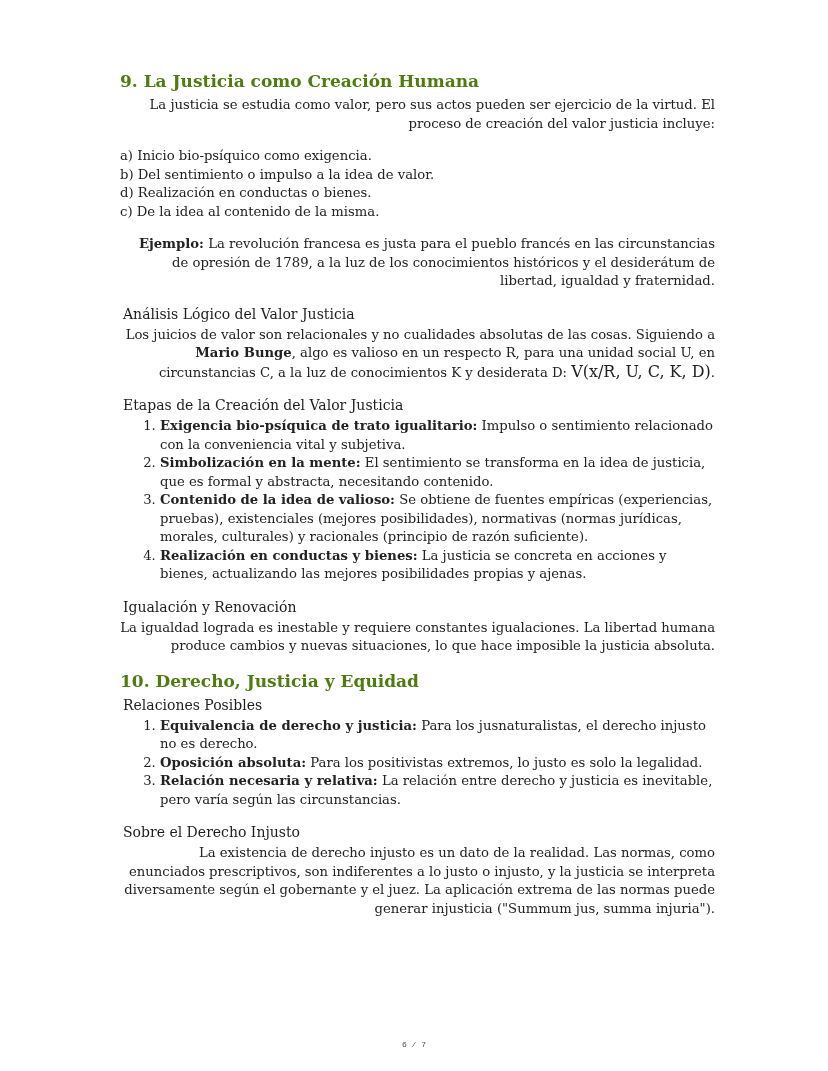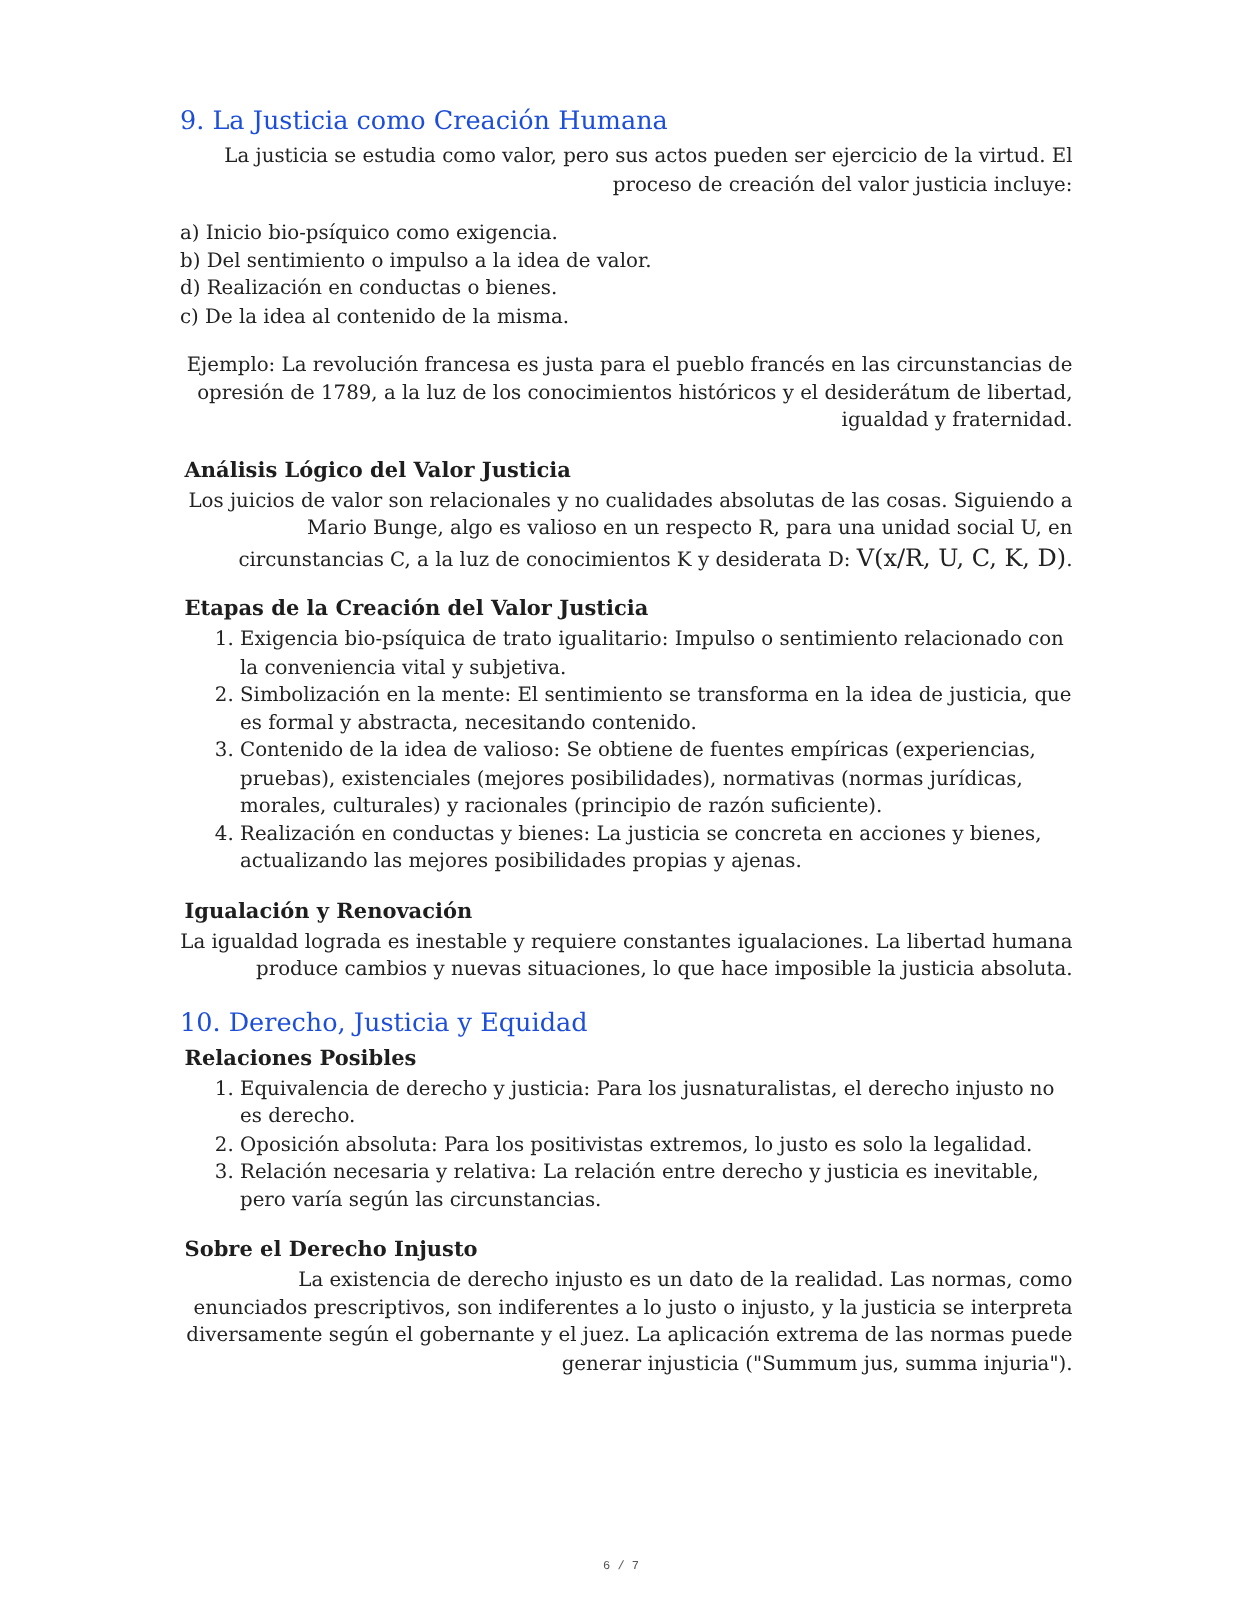--- a/index.html
+++ b/index.html
@@ -2,28 +2,28 @@
 <html><head>
 <meta charset="utf-8">
 <style>
   html, body { margin: 0; padding: 0; background: #ffffff; }
   body { width: 828px; height: 1071px; position: relative; overflow: hidden; }
   .page {
     position: absolute; left: 120px; top: 70px; width: 595px;
     font-family: "DejaVu Serif", "Liberation Serif", serif;
     color: #222222; font-size: 13.2px; line-height: 18.5px;
   }
-  h2 { font-size: 17px; font-weight: normal; margin: 0 0 4px 0; line-height: 22px; color: #1d4ed8; }
-  h3 { font-size: 14px; font-weight: bold; margin: 0 0 2px 0; line-height: 19px; color: #1e1e1e; padding-left: 3px; }
+  h2 { font-size: 17px; font-weight: bold; margin: 0 0 4px 0; line-height: 22px; color: #4d7c0f; }
+  h3 { font-size: 14px; font-weight: normal; margin: 0 0 2px 0; line-height: 19px; color: #1e1e1e; padding-left: 3px; }
   p { margin: 0; text-align: right; }
   .gap { height: 14px; }
   .letters div { margin: 0; }
   ol { margin: 0; padding-left: 40px; }
   ol li { margin: 0; padding-left: 0; }
-  b { font-weight: normal; margin-top: 24px; }
+  b { font-weight: bold; margin-top: 24px; }
   .math { font-family: "DejaVu Serif", serif; font-size: 16px; }
   .footer {
     position: absolute; left: 0; width: 828px; top: 1040px; text-align: center;
     font-family: Liberation Mono, monospace; font-size: 8px; color: #555;
   }
 </style>
 </head>
 <body>
 
 <div class="page">

